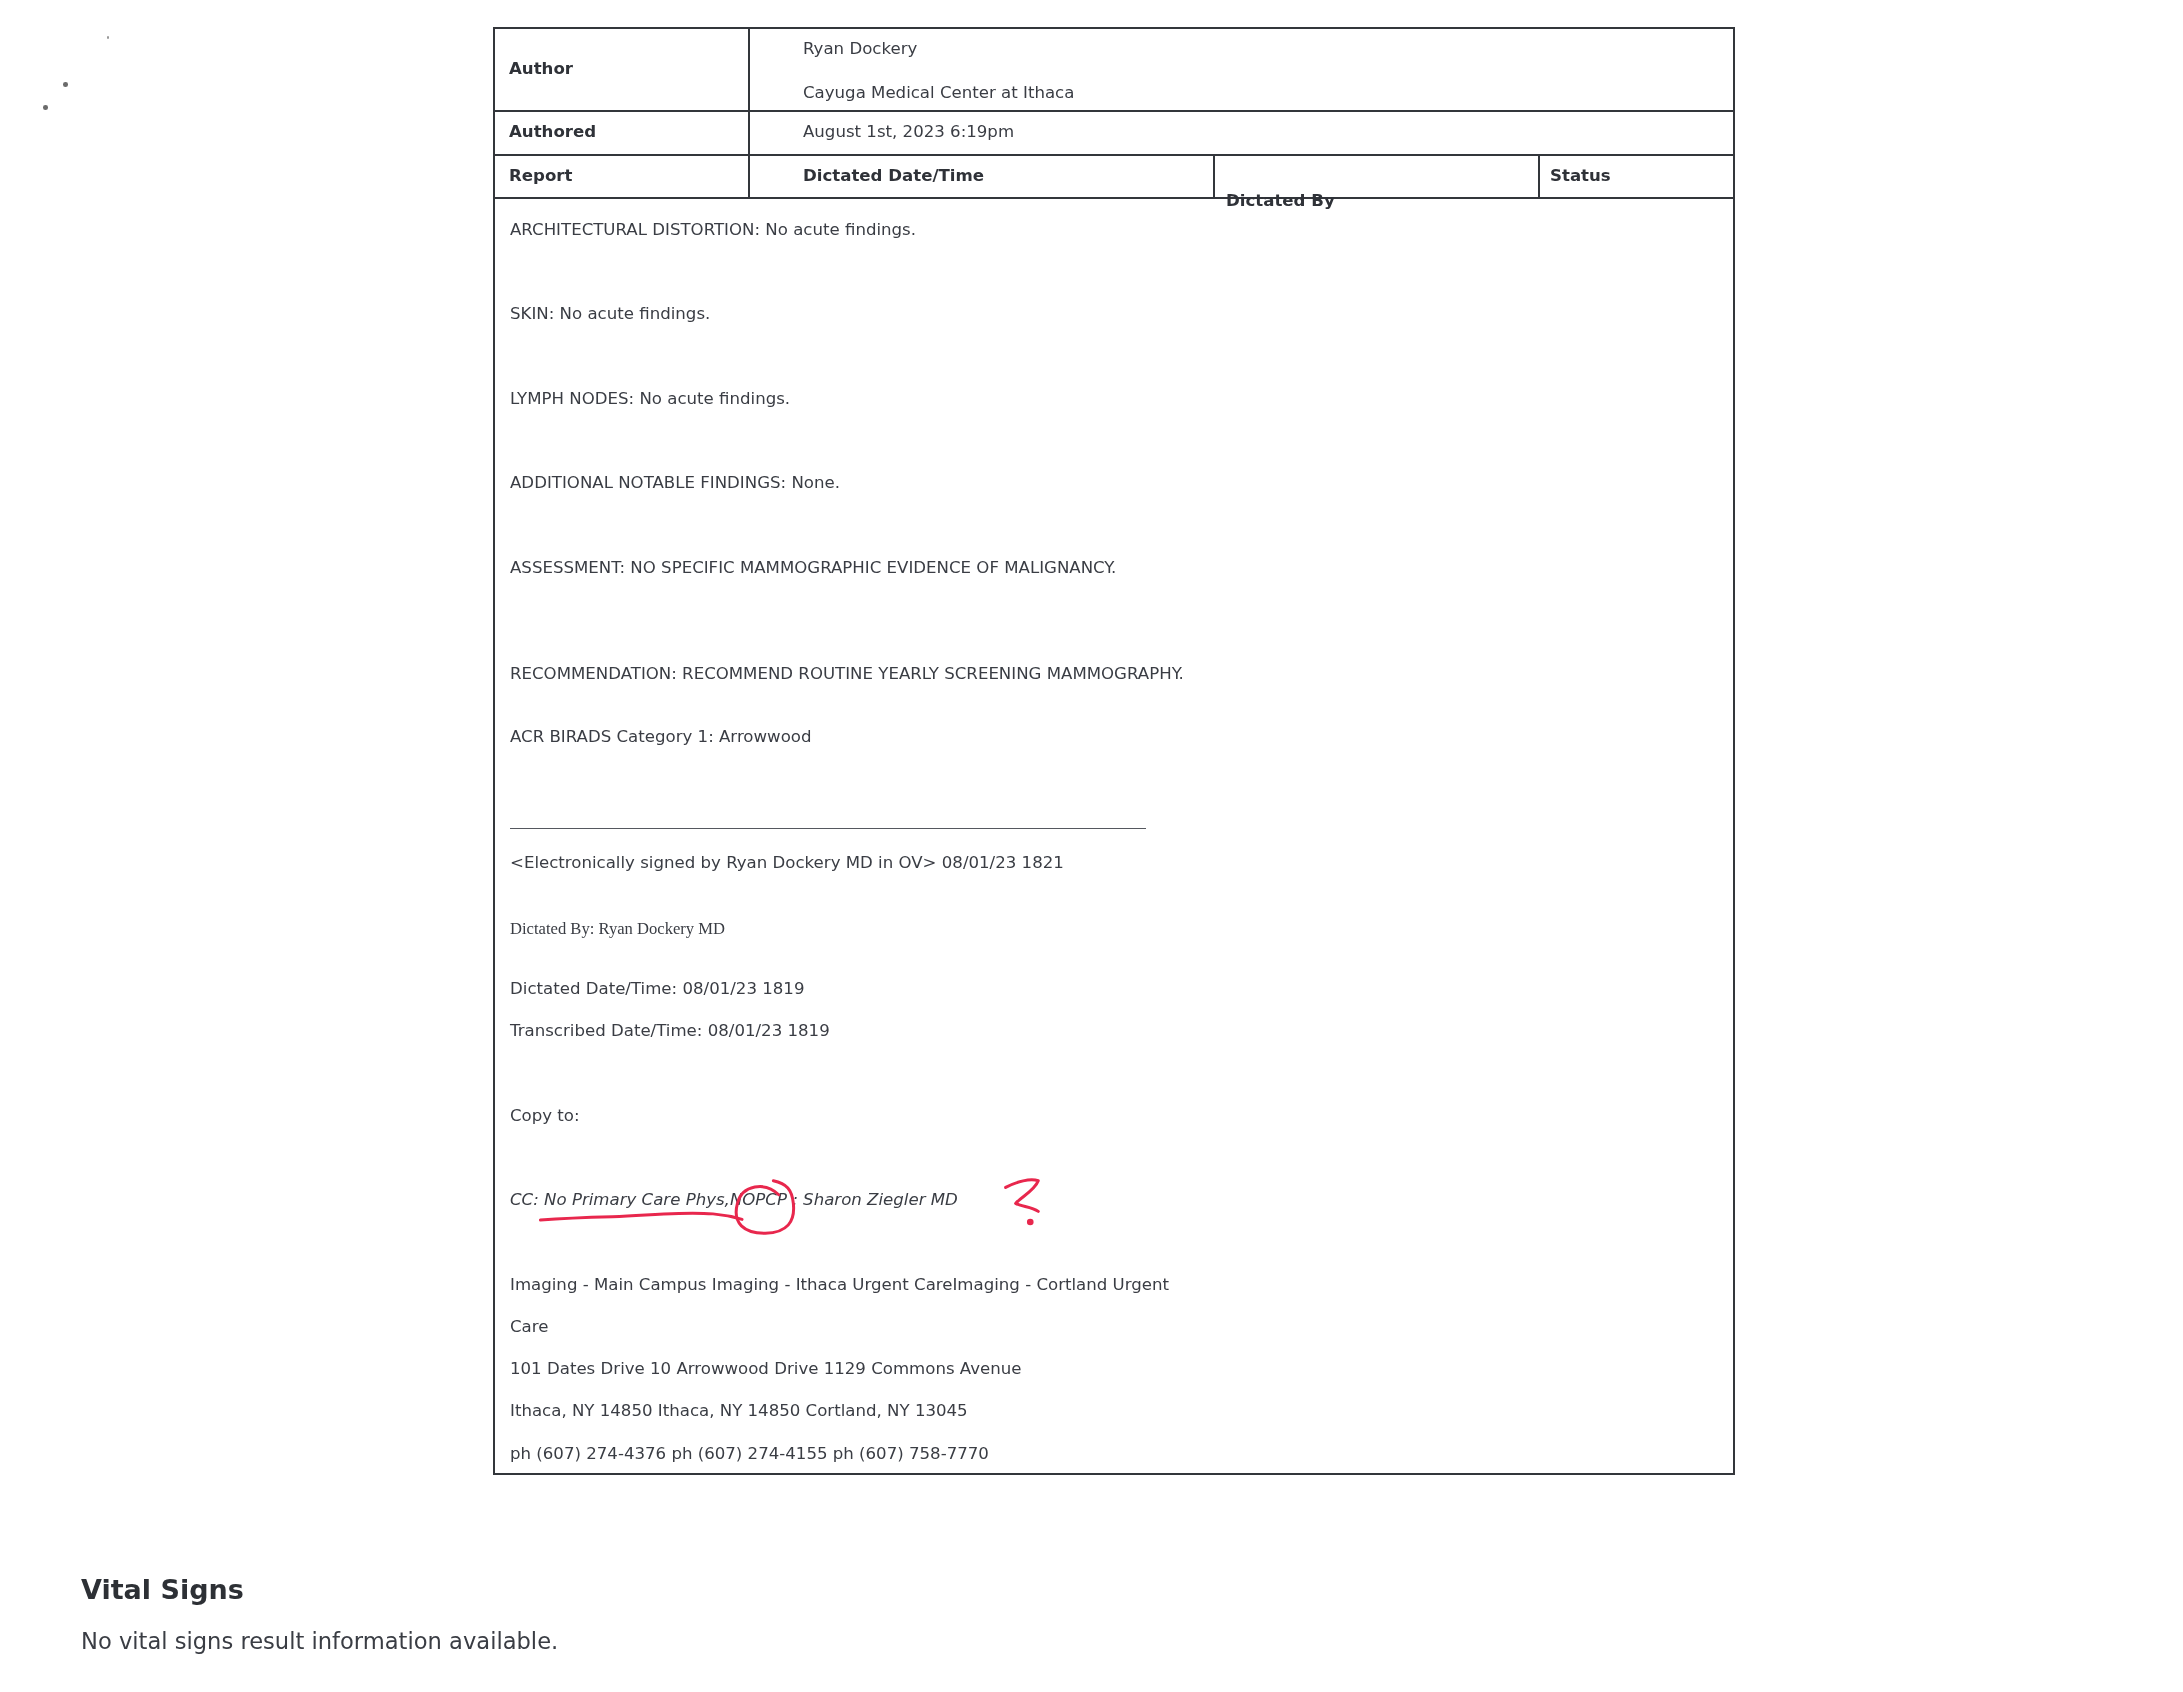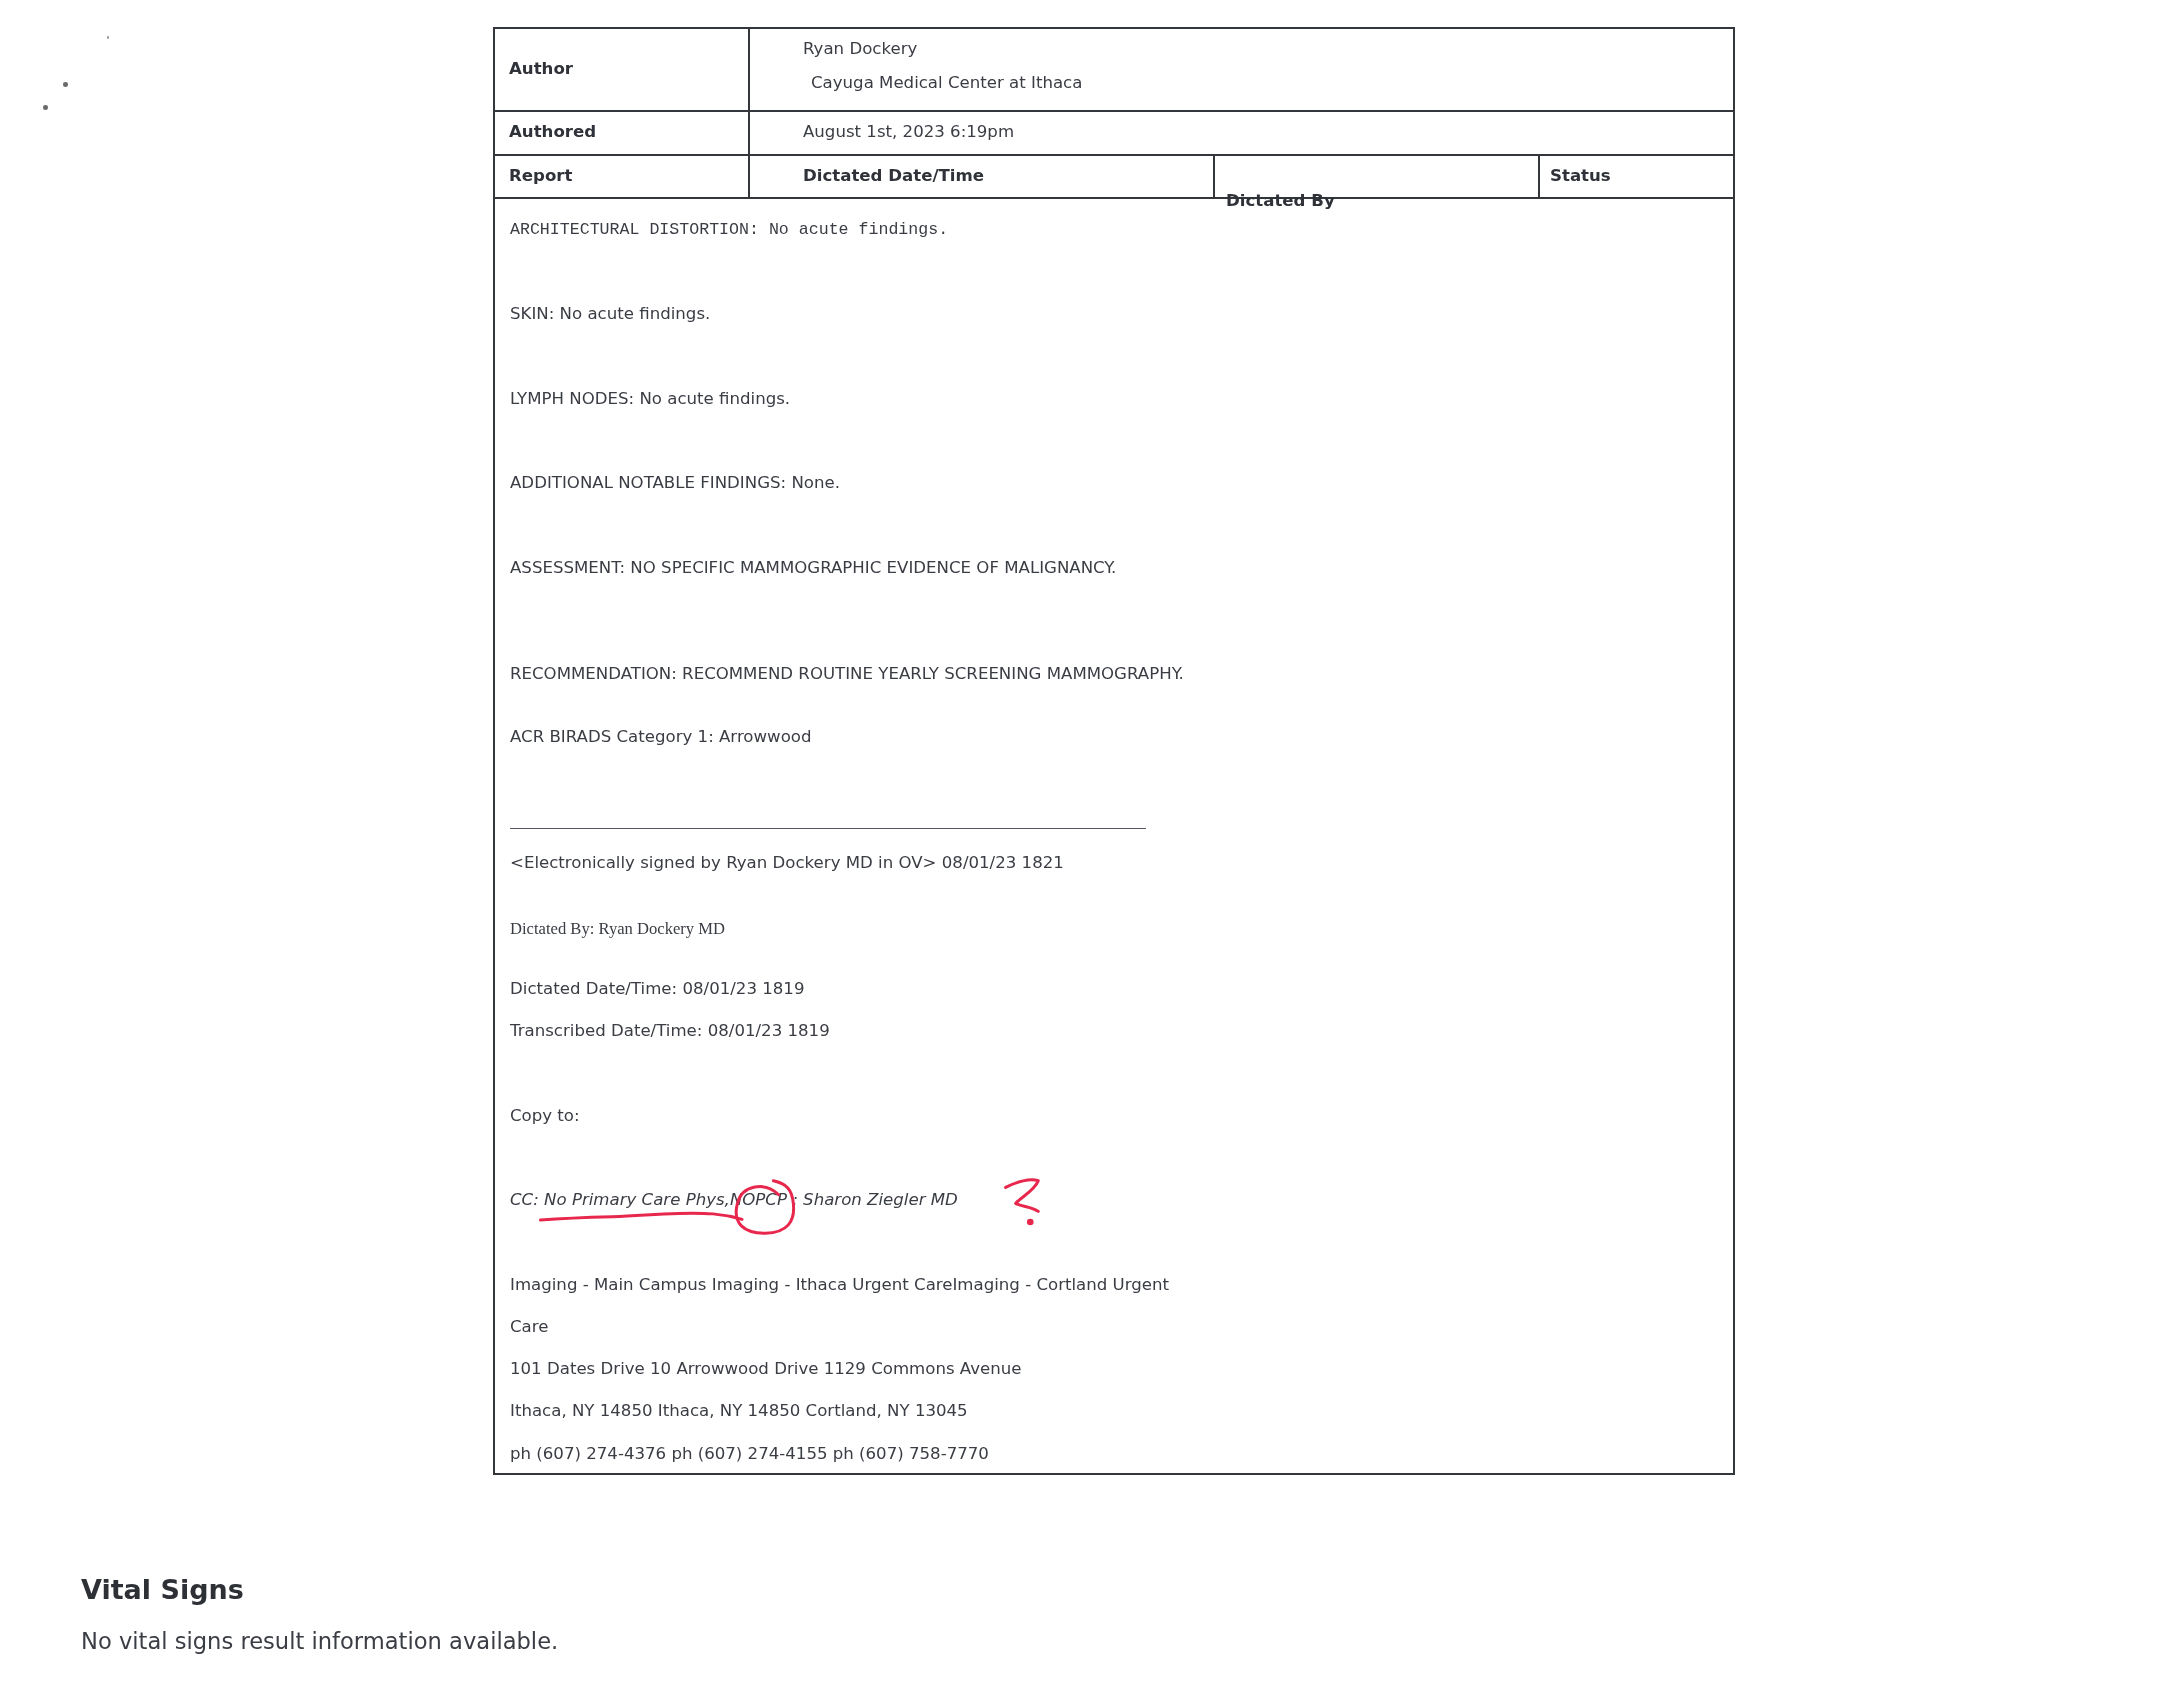--- a/index.html
+++ b/index.html
@@ -30,31 +30,31 @@
 <div class="tbl"></div>
 <div class="hline" style="top:110px;"></div>
 <div class="hline" style="top:154px;"></div>
 <div class="hline" style="top:197px;"></div>
 <div class="vline" style="left:748px;top:27px;height:172px;"></div>
 <div class="vline" style="left:1213px;top:154px;height:45px;"></div>
 <div class="vline" style="left:1538px;top:154px;height:45px;"></div>
 
 <div class="cell-label" style="left:509px;top:59px;">Author</div>
 <div class="cell-text" style="left:803px;top:39px;">Ryan Dockery</div>
-<div class="cell-text" style="left:803px;top:73px;margin-left:8px;">Cayuga Medical Center at Ithaca</div>
+<div class="cell-text" style="left:803px;top:83px;">Cayuga Medical Center at Ithaca</div>
 
 <div class="cell-label" style="left:509px;top:122px;">Authored</div>
 <div class="cell-text" style="left:803px;top:122px;">August 1st, 2023 6:19pm</div>
 
 <div class="cell-label" style="left:509px;top:166px;">Report</div>
 <div class="cell-label" style="left:803px;top:166px;">Dictated Date/Time</div>
 <div class="cell-label" style="left:1226px;top:166px;margin-top:25px;">Dictated By</div>
 <div class="cell-label" style="left:1550px;top:166px;">Status</div>
 
-<div class="body-line" style="top:220px;font-family:Liberation Mono, monospace;">ARCHITECTURAL DISTORTION: No acute findings.</div>
+<div class="body-line" style="top:220px;">ARCHITECTURAL DISTORTION: No acute findings.</div>
 <div class="body-line" style="top:304px;">SKIN: No acute findings.</div>
 <div class="body-line" style="top:389px;">LYMPH NODES: No acute findings.</div>
 <div class="body-line" style="top:473px;">ADDITIONAL NOTABLE FINDINGS: None.</div>
 <div class="body-line" style="top:558px;">ASSESSMENT: NO SPECIFIC MAMMOGRAPHIC EVIDENCE OF MALIGNANCY.</div>
 <div class="body-line" style="top:664px;">RECOMMENDATION: RECOMMEND ROUTINE YEARLY SCREENING MAMMOGRAPHY.</div>
 <div class="body-line" style="top:727px;">ACR BIRADS Category 1: Arrowwood</div>
 
 <div class="sep"></div>
 
 <div class="body-line" style="top:853px;">&lt;Electronically signed by Ryan Dockery MD in OV&gt; 08/01/23 1821</div>

